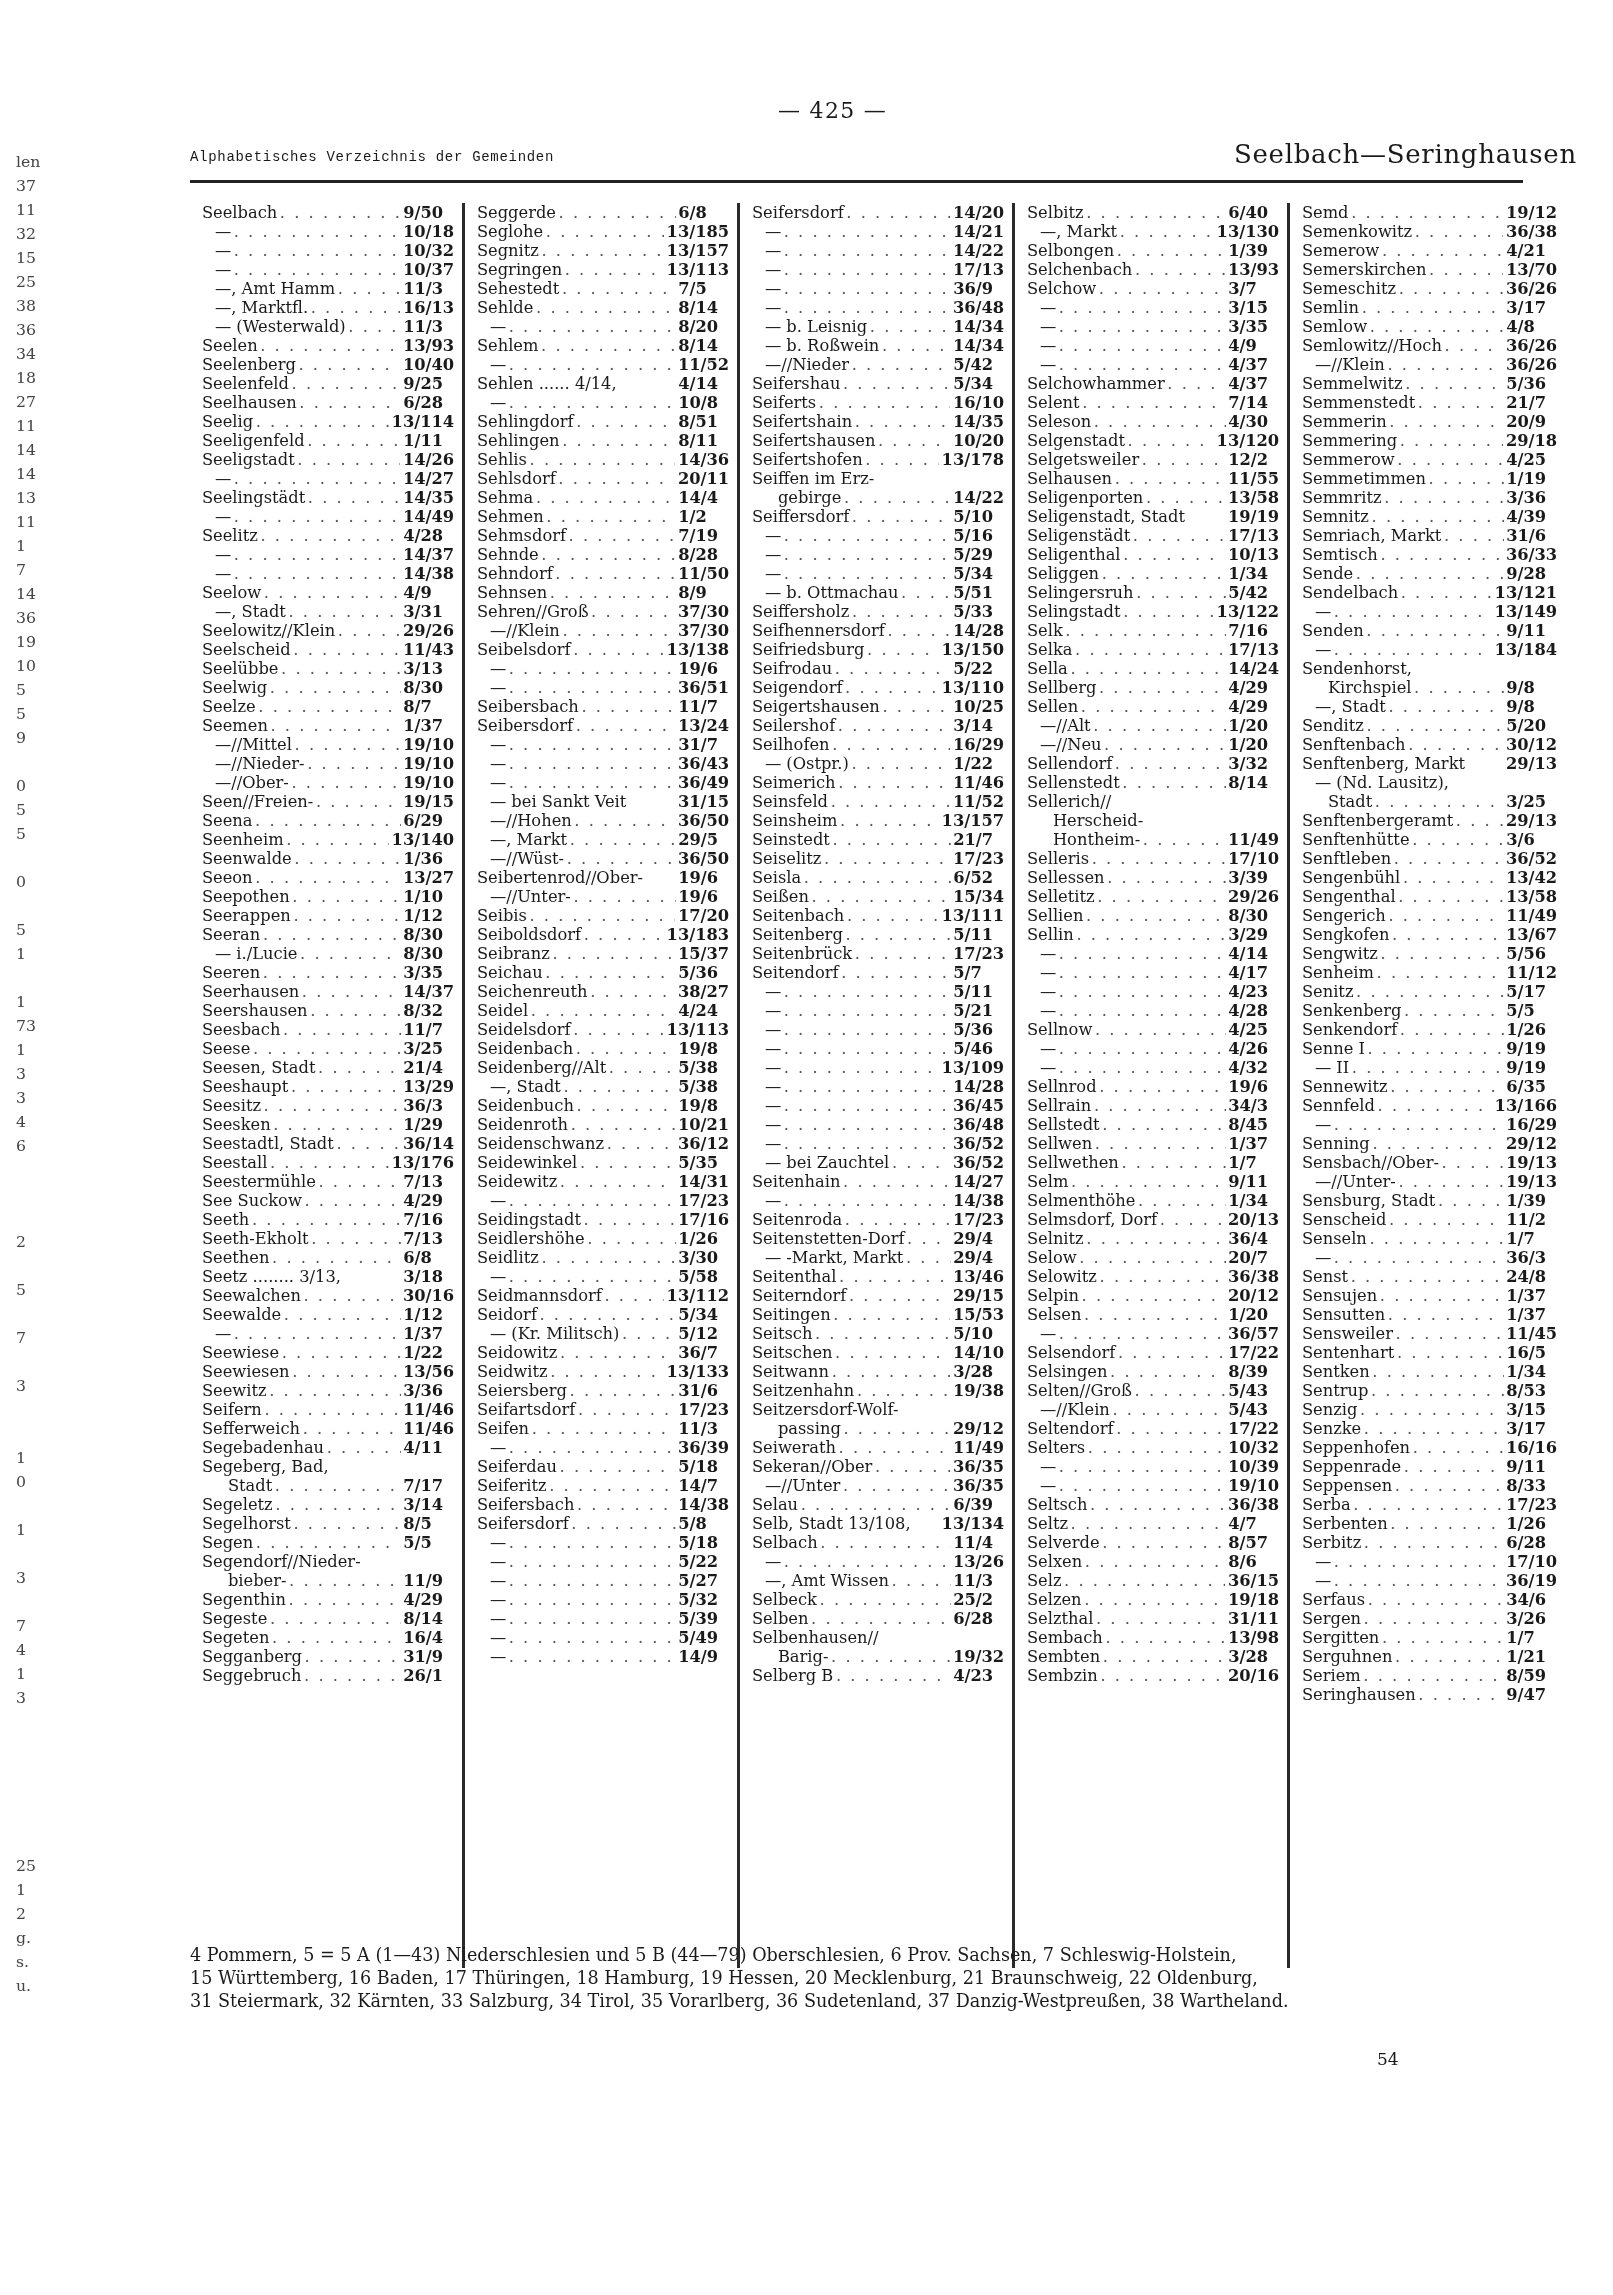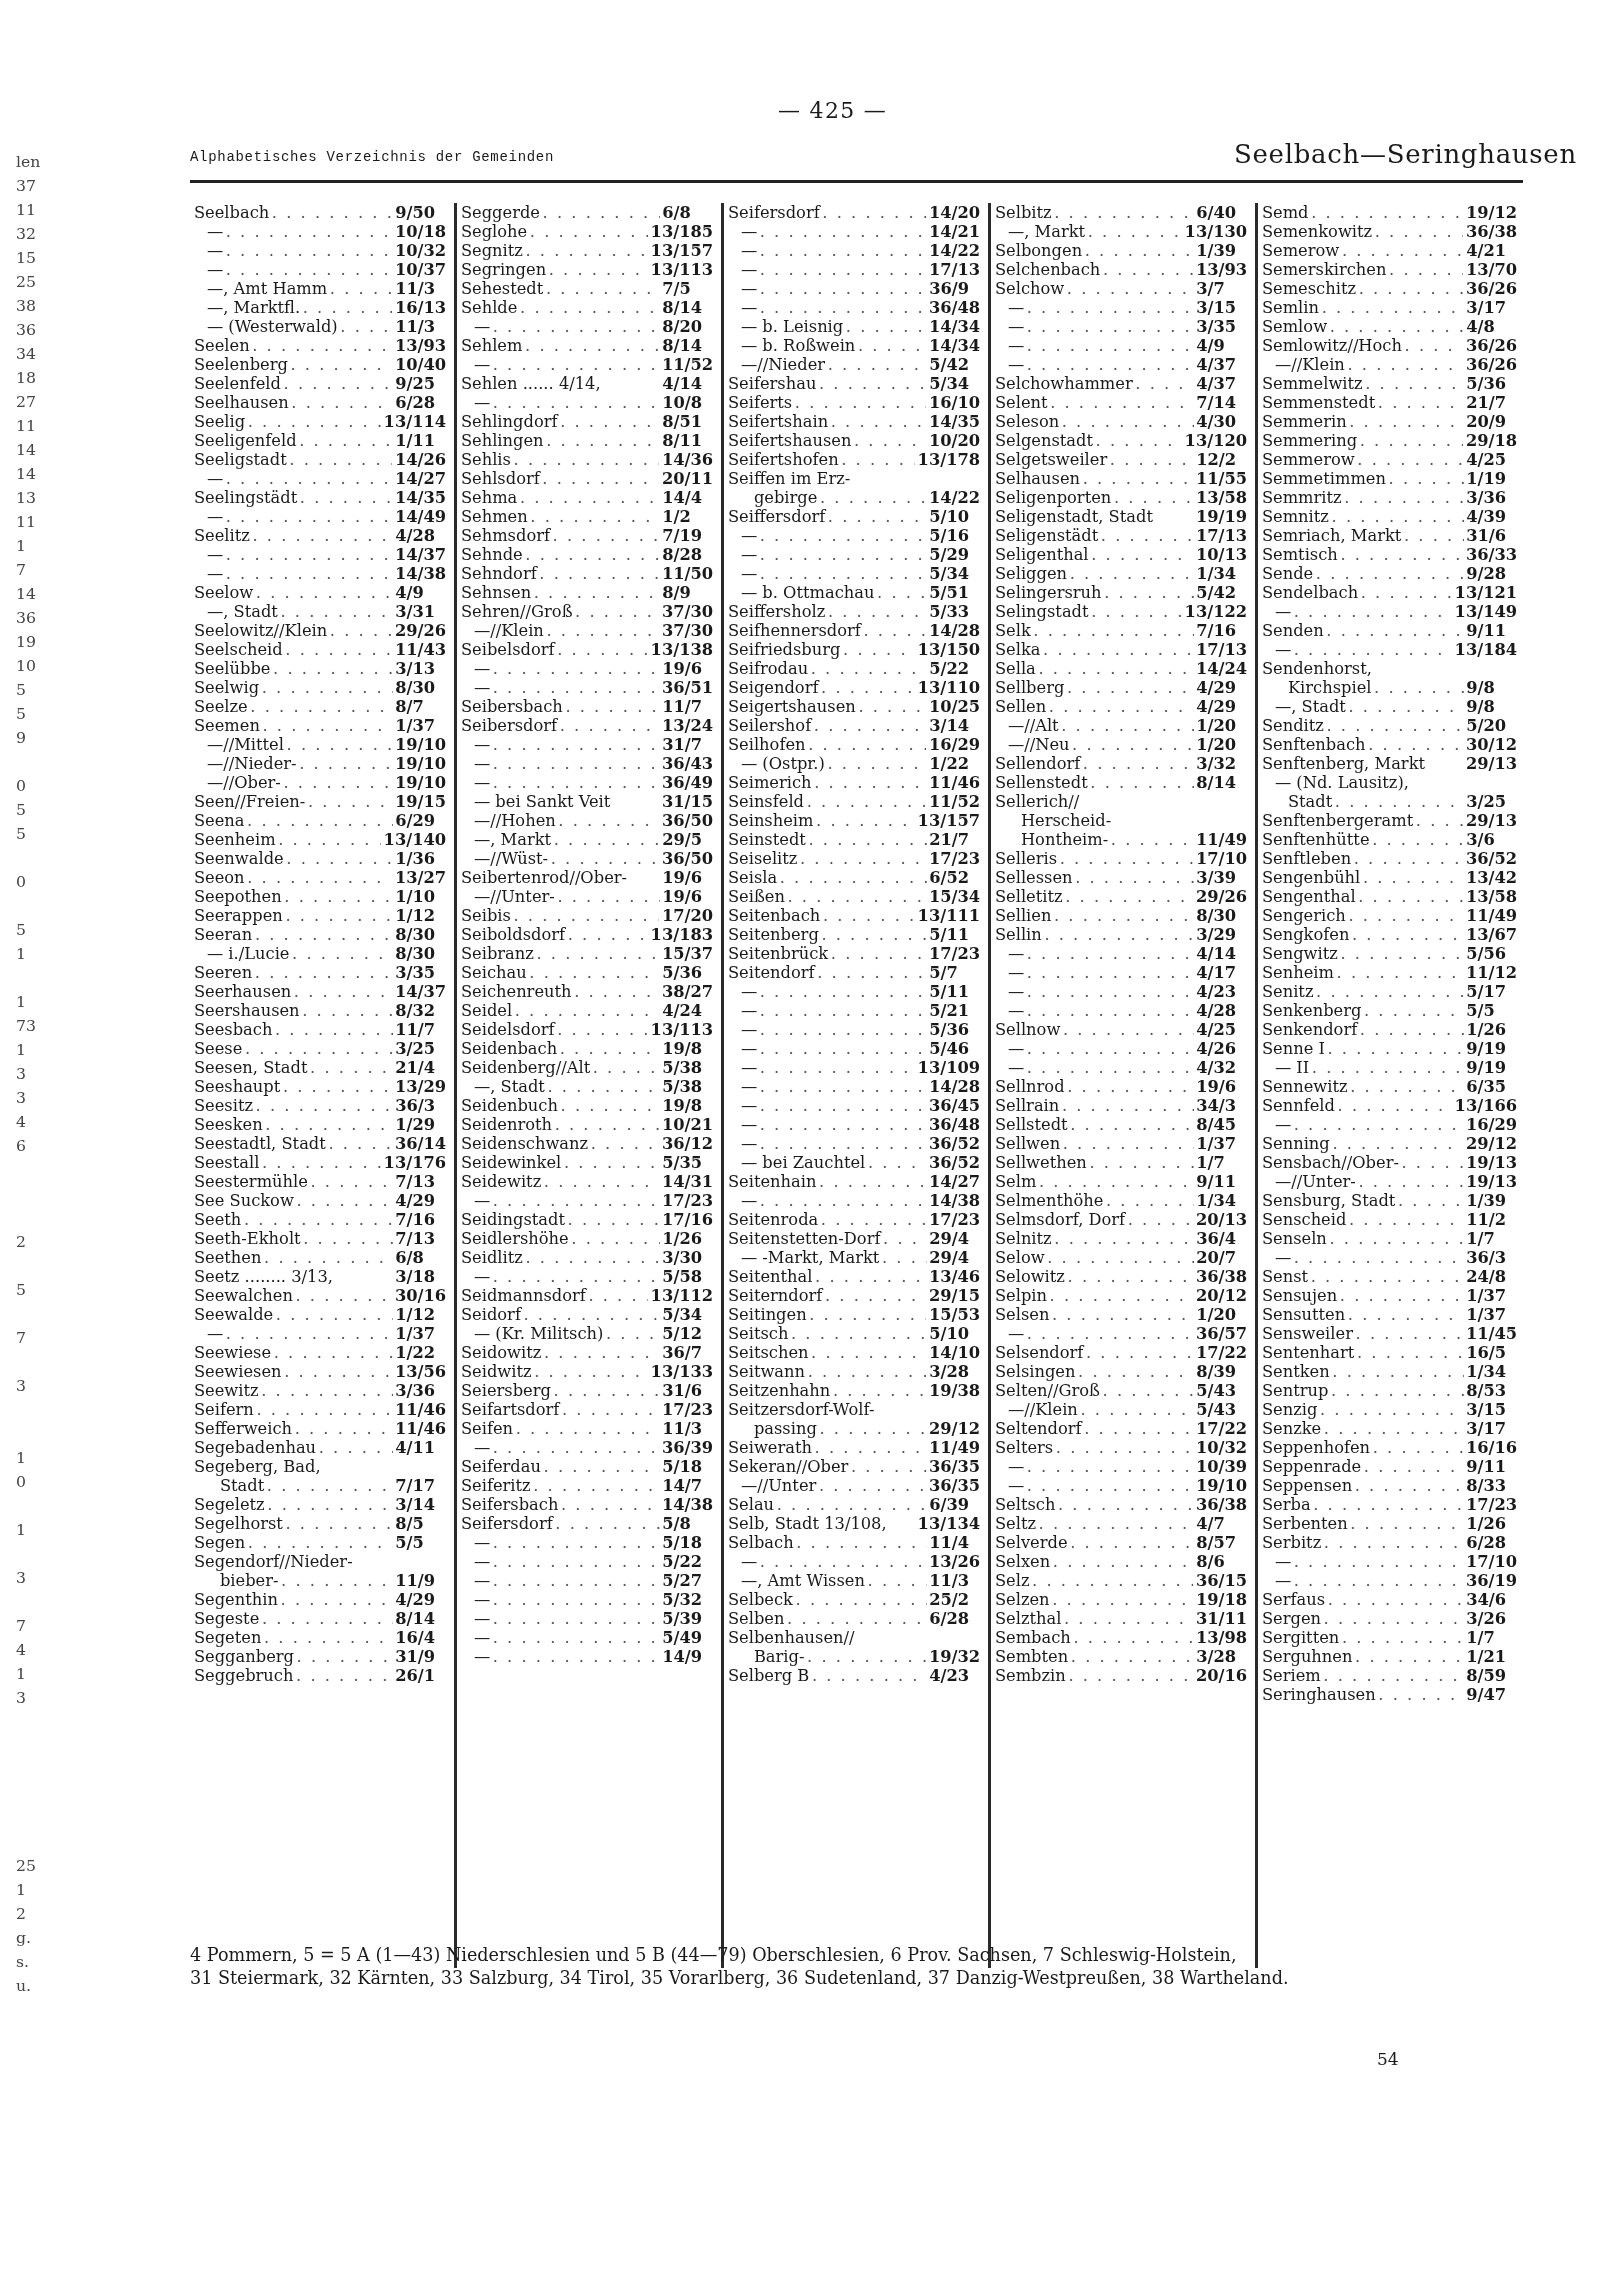--- a/index.html
+++ b/index.html
@@ -23,20 +23,21 @@
     .head-rule {
       position: absolute; top: 180px; left: 190px; width: 1333px; height: 2.6px; background: #222;
     }
     .columns {
       position: absolute; top: 203px; left: 190px; width: 1333px; height: 1765px;
       display: flex;
     }
     .col {
       width: 267px; box-sizing: border-box; padding: 0 7.8px 0 3.9px;
       border-right: 3.3px solid #2a2a2a;
+      margin-left: 8px;
     }
     .col:last-child { border-right: none; }
     .entry {
       display: flex; align-items: baseline; height: 19px; line-height: 19px;
       font-size: 16.3px; white-space: nowrap;
     }
     .entry .name { flex: 0 0 auto; }
     .entry .dots {
       flex: 1 1 auto; overflow: hidden; color: #555; letter-spacing: 2px; margin: 0 2.6px;
     }
@@ -2098,17 +2099,18 @@
       <div class="entry">
         <span class="name">Seringhausen</span>
         <span class="dots"></span>
         <span class="ref">9/47</span>
       </div>
     </div>
 </div>
 
 <div class="footnote">
   <div>4 Pommern, 5 = 5 A (1—43) Niederschlesien und 5 B (44—79) Oberschlesien, 6 Prov. Sachsen, 7 Schleswig-Holstein,</div>
+  <div>15 Württemberg, 16 Baden, 17 Thüringen, 18 Hamburg, 19 Hessen, 20 Mecklenburg, 21 Braunschweig, 22 Oldenburg,</div>
   <div>31 Steiermark, 32 Kärnten, 33 Salzburg, 34 Tirol, 35 Vorarlberg, 36 Sudetenland, 37 Danzig-Westpreußen, 38 Wartheland.</div>
 </div>
 
 <div class="sheet-no">54</div>
 
 
 </body></html>

